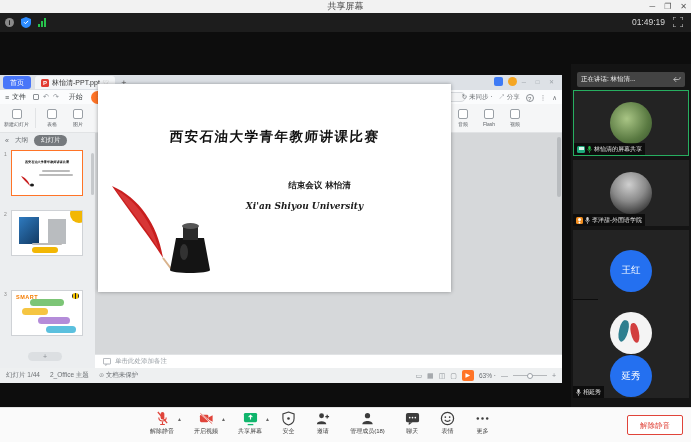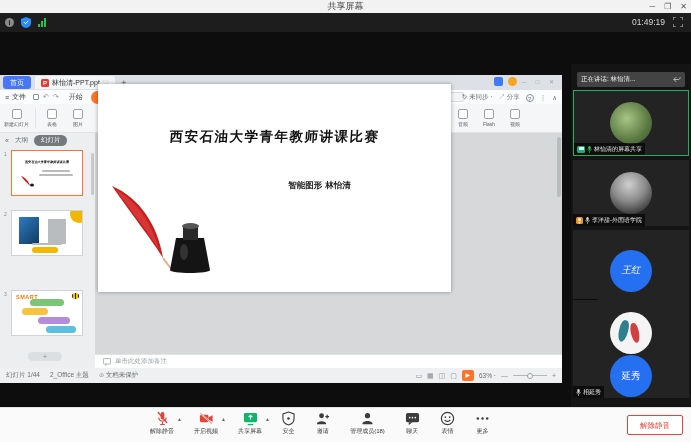--- a/index.html
+++ b/index.html
@@ -371,22 +371,23 @@
       </div>
       <div id="panel-add">+</div>
       <div id="panel-scroll"></div>
     </div>
 
     <div id="slide-area">
       <div id="slide-scroll"></div>
     </div>
     <div id="slide">
       <div id="slide-title">西安石油大学青年教师讲课比赛</div>
-      <div id="slide-byline">智能图形 林怡清</div>
+      <div id="slide-byline">结束会议 林怡清</div>
       <div id="slide-en">
+        <div>Xi'an Shiyou University</div>
       </div>
       <svg id="quill" width="120" height="100" viewBox="0 0 120 100">
         <path d="M6 4 C 34 16, 52 44, 57 76 C 46 58, 24 30, 6 4 Z" fill="#c81e1e"></path>
         <path d="M10 8 C 32 20, 46 42, 53 68 C 44 52, 26 30, 10 8 Z" fill="#e44b4b" opacity=".55"></path>
         <path d="M57 76 L66 88" stroke="#d9b38c" stroke-width="2"></path>
         <path d="M70 56 L98 56 L104 88 C104 92 64 92 64 88 Z" fill="#141414"></path>
         <rect x="77" y="44" width="15" height="14" fill="#2a2a2a"></rect>
         <ellipse cx="84.5" cy="44" rx="8.5" ry="3" fill="#555"></ellipse>
         <ellipse cx="78" cy="70" rx="4" ry="8" fill="#3a3a3a" opacity=".8"></ellipse>
       </svg>
@@ -441,21 +442,21 @@
       <div class="lbl">
         <span class="badge-host"></span>
         <svg width="5" height="7" viewBox="0 0 6 9">
           <rect x="1.5" y="0" width="3" height="5" rx="1.5" fill="#cfcfcf"></rect>
           <path d="M0.5 4 C0.5 7, 5.5 7, 5.5 4 M3 6.5 V9" stroke="#cfcfcf" stroke-width="0.8" fill="none"></path>
         </svg>
         <span>李洋甜-外国语学院</span>
       </div>
     </div>
 
-    <div class="tile" style="top:166px; height:81px;font-style:italic;">
+    <div class="tile" style="top:166px; height:81px;">
       <div class="av av-blue">
           <span>王红</span>
         </div>
       <div class="lbl">
         <svg width="5" height="7" viewBox="0 0 6 9">
           <rect x="1.5" y="0" width="3" height="5" rx="1.5" fill="#cfcfcf"></rect>
           <path d="M0.5 4 C0.5 7, 5.5 7, 5.5 4 M3 6.5 V9" stroke="#cfcfcf" stroke-width="0.8" fill="none"></path>
         </svg>
         <span>王红</span>
       </div>

